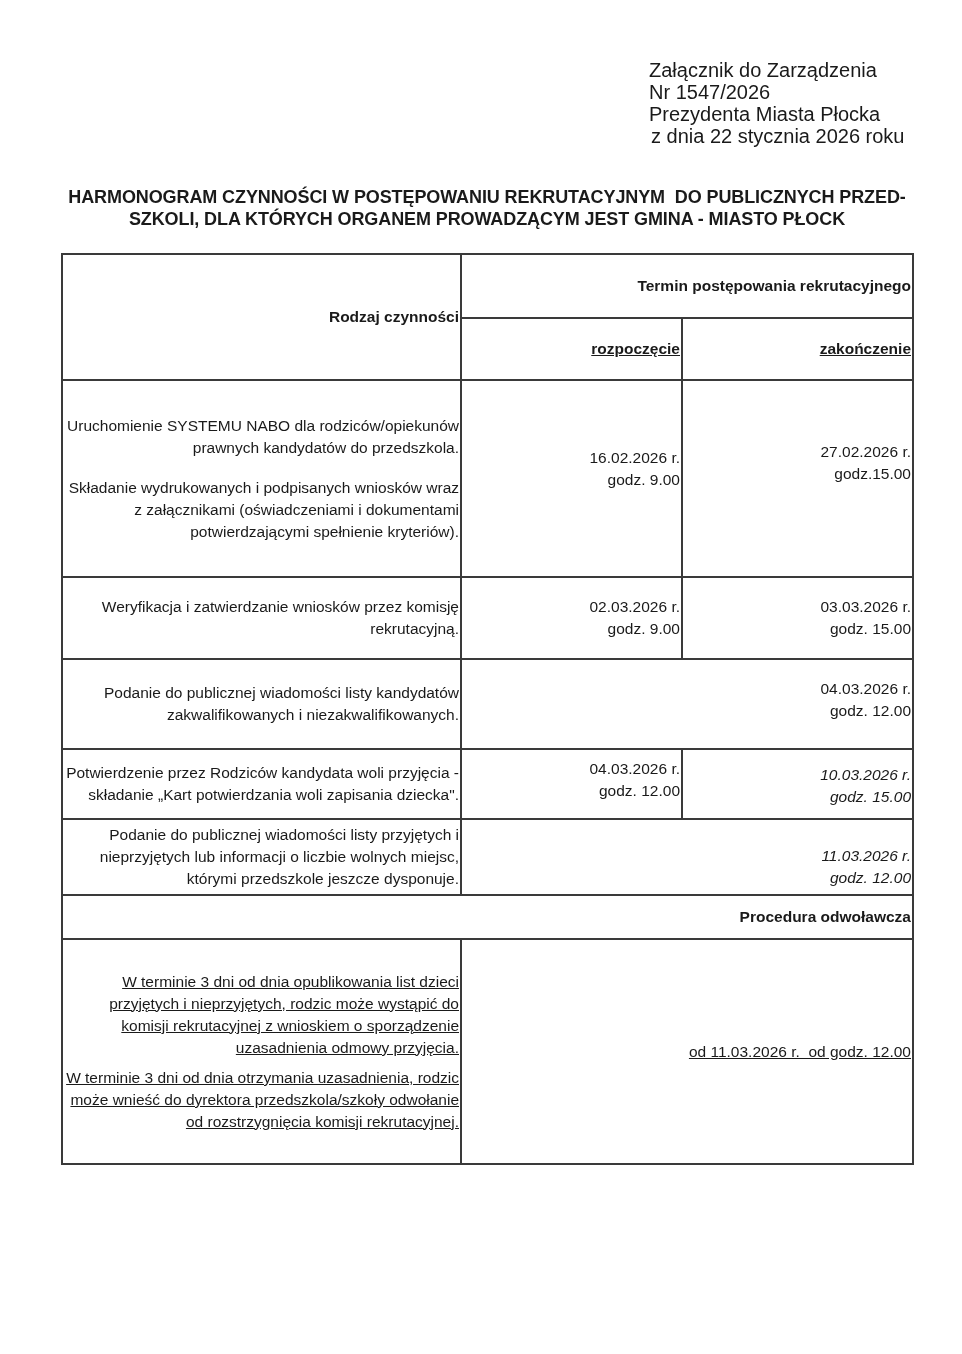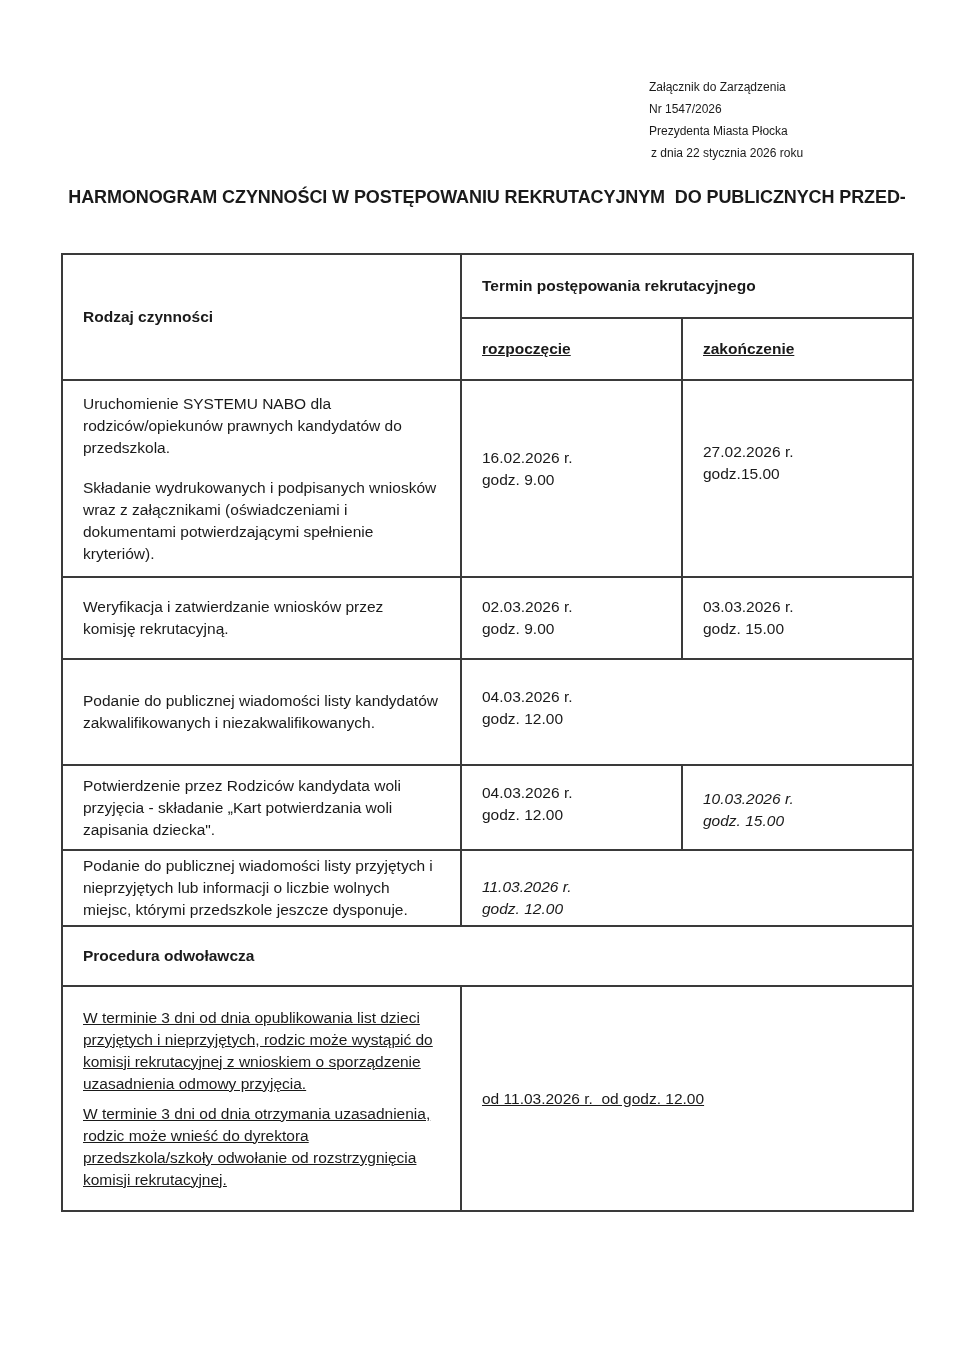--- a/index.html
+++ b/index.html
@@ -11,22 +11,22 @@
       width: 962px;
       height: 1354px;
       position: relative;
       overflow: hidden;
       font-family: "Liberation Sans", sans-serif;
       color: #1a1a1a;
     }
     .annex {
       position: absolute;
       left: 649px;
-      top: 76px;
-      font-size: 12px;
+      top: 59px;
+      font-size: 20px;
       line-height: 22px;
     }
     .annex div { white-space: nowrap; }
     .annex .indent { padding-left: 2px; }
     .doc-title {
       position: absolute;
       left: 62px;
       top: 186px;
       width: 850px;
       text-align: center;
@@ -41,39 +41,39 @@
       left: 61px;
       top: 253px;
       width: 851px;
       border-collapse: collapse;
       table-layout: fixed;
       font-size: 15.5px;
       line-height: 22px;
     }
     table.schedule td, table.schedule th {
       border: 2px solid #3a3a3a;
-      text-align: left;
+      text-align: right;
       vertical-align: middle;
-      padding: 0 20px;
+      padding: 0 1px;
     }
     table.schedule th {
       font-weight: bold;
       font-size: 15.5px;
     }
     col.c1 { width: 399px; }
     col.c2 { width: 221px; }
     col.c3 { width: 231px; }
     .h-row1 { height: 64px; }
     .h-row2 { height: 62px; text-decoration: underline; }
     .r1 { height: 197px; }
     .r2 { height: 82px; }
-    .r3 { height: 106px; margin-left: 20px; }
-    .r4 { height: 85px; }
+    .r3 { height: 90px; margin-left: 20px; }
+    .r4 { height: 70px; }
     .r5 { height: 76px; }
-    .r6 { height: 60px; }
+    .r6 { height: 44px; }
     .r7 { height: 225px; text-decoration: underline; }
     .para { display: block; }
     .para + .para { margin-top: 18px; }
     .r7 .para + .para { margin-top: 8px; }
     .date-line, .time-line { display: block; }
     .shift-up { position: relative; top: -10px; }
     .shift-up-small { position: relative; top: -4px; }
     .shift-down-small { position: relative; top: 2px; font-style: italic; }
     .thicker-top td { border-top-width: 3px; margin-top: 41px; }
   </style>
@@ -82,20 +82,21 @@
 
 <div class="annex">
   <div>Załącznik do Zarządzenia</div>
   <div>Nr 1547/2026</div>
   <div>Prezydenta Miasta Płocka</div>
   <div class="indent">z dnia 22 stycznia 2026 roku</div>
 </div>
 
 <div class="doc-title">
   <div style="white-space:pre;">HARMONOGRAM CZYNNOŚCI W POSTĘPOWANIU REKRUTACYJNYM  DO PUBLICZNYCH PRZED-</div>
+  <div>SZKOLI, DLA KTÓRYCH ORGANEM PROWADZĄCYM JEST GMINA - MIASTO PŁOCK</div>
 </div>
 
 <table class="schedule">
   <colgroup>
     <col class="c1">
       <col class="c2">
       <col class="c3">
   </colgroup>
   <tbody>
       <tr class="h-row1">

